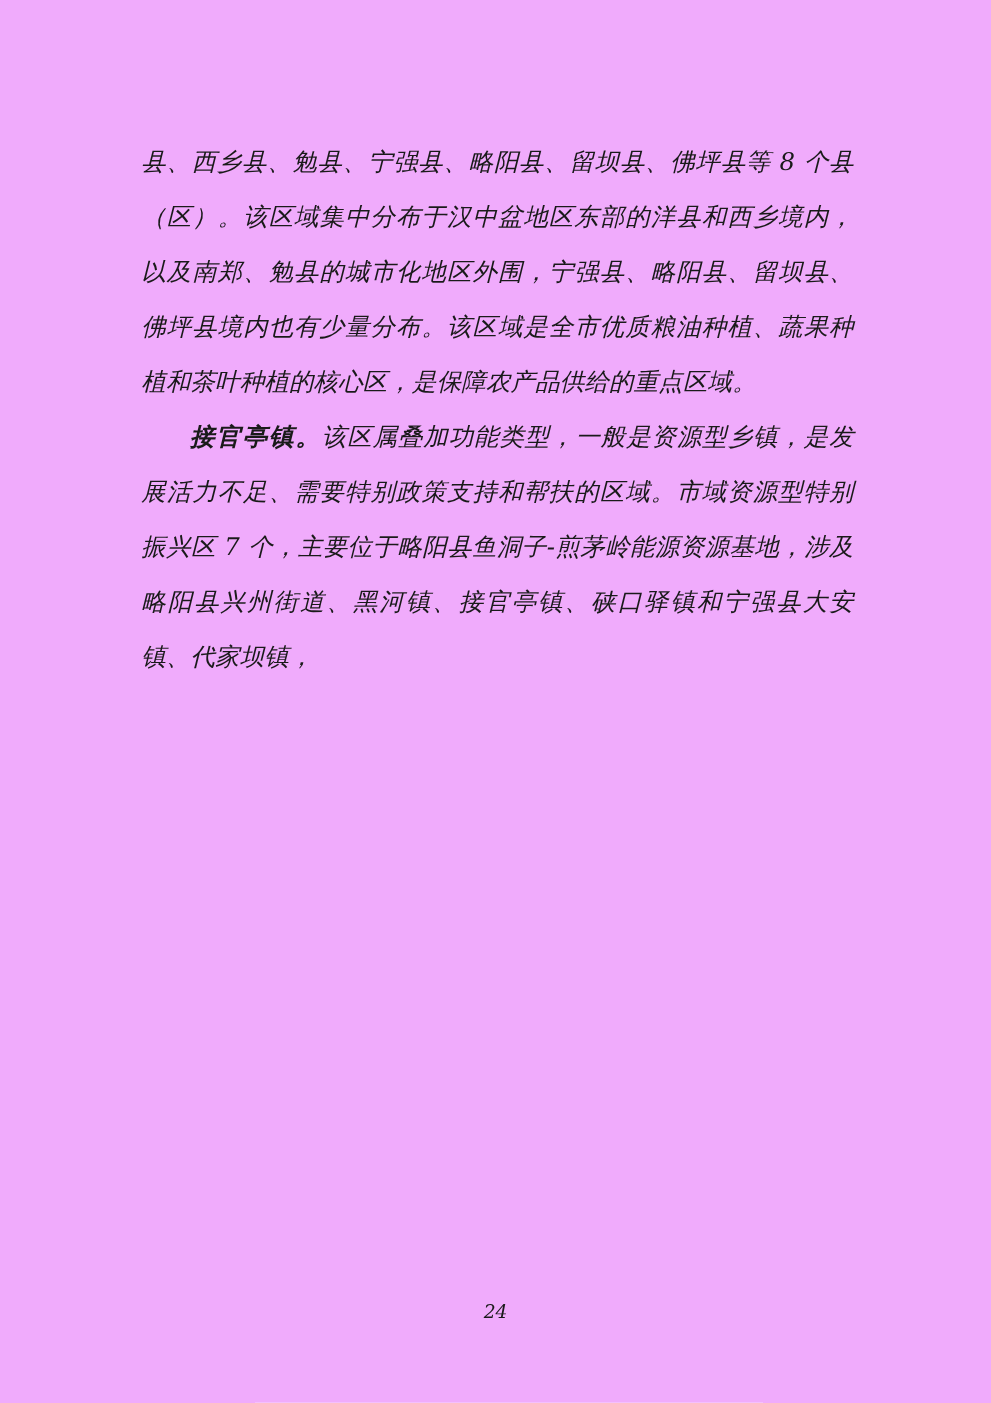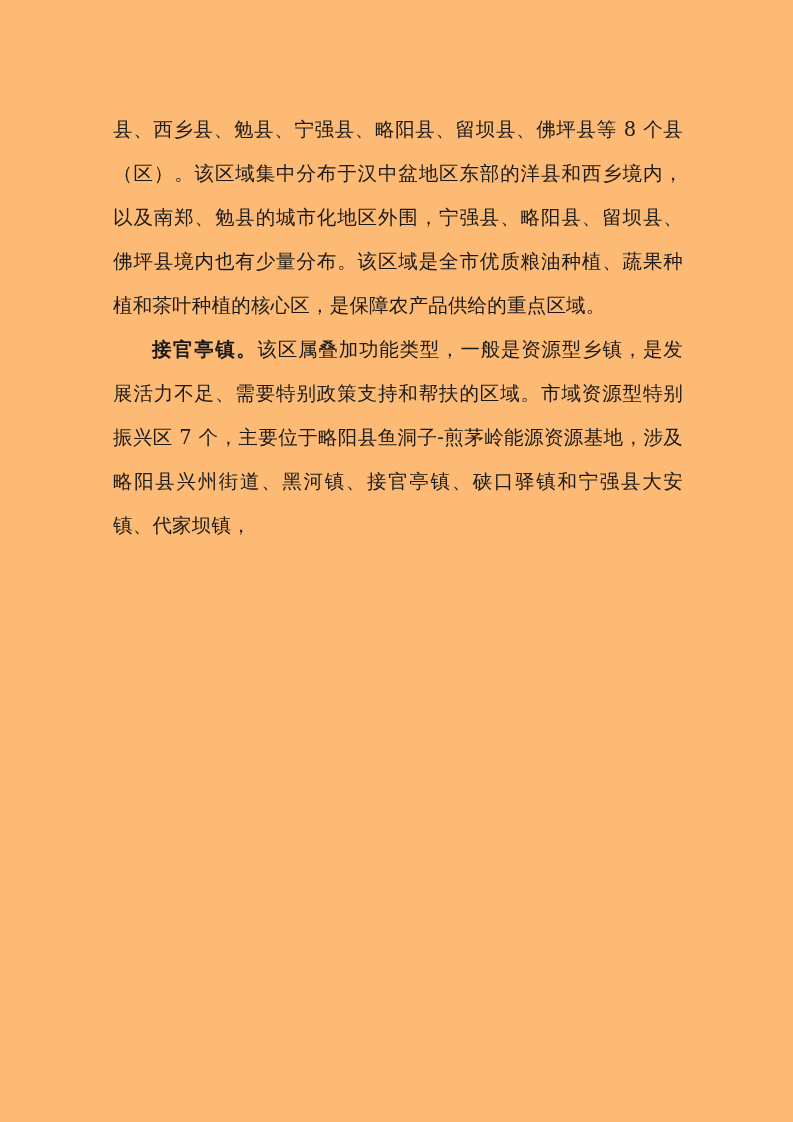--- a/index.html
+++ b/index.html
@@ -10,22 +10,23 @@
     background: #ffffff;
     width: 793px;
     height: 1122px;
     font-family: "DejaVu Serif", serif;
   }
   .page {
     position: relative;
     width: 793px;
     height: 1122px;
     box-sizing: border-box;
-    background: #fdba74;
+    background: #f0abfc;
     overflow: hidden;
+    font-style: italic;
   }
   .content {
     position: absolute;
     left: 113px;
     top: 108px;
     width: 570px;
   }
   .para {
     margin: 0;
     font-size: 19.5px;
@@ -64,13 +65,14 @@
   <div class="content">
 
     <p class="para"><span>县、西乡县、勉县、宁强县、略阳县、留坝县、佛坪县等 8 个县（区）。该区域集中分布于汉中盆地区东部的洋县和西乡境内，以及南郑、勉县的城市化地区外围，宁强县、略阳县、留坝县、佛坪县境内也有少量分布。该区域是全市优质粮油种植、蔬果种植和茶叶种植的核心区，是保障农产品供给的重点区域。</span></p>
 
 
 
     <p class="para indent"><span class="lead">接官亭镇。</span><span>该区属叠加功能类型，一般是资源型乡镇，是发展活力不足、需要特别政策支持和帮扶的区域。市域资源型特别振兴区 7 个，主要位于略阳县鱼洞子-煎茅岭能源资源基地，涉及略阳县兴州街道、黑河镇、接官亭镇、硖口驿镇和宁强县大安镇、代家坝镇，</span></p>
 
   </div>
 
+  <div class="pagenum">24</div>
 </div>
 
 </body></html>

